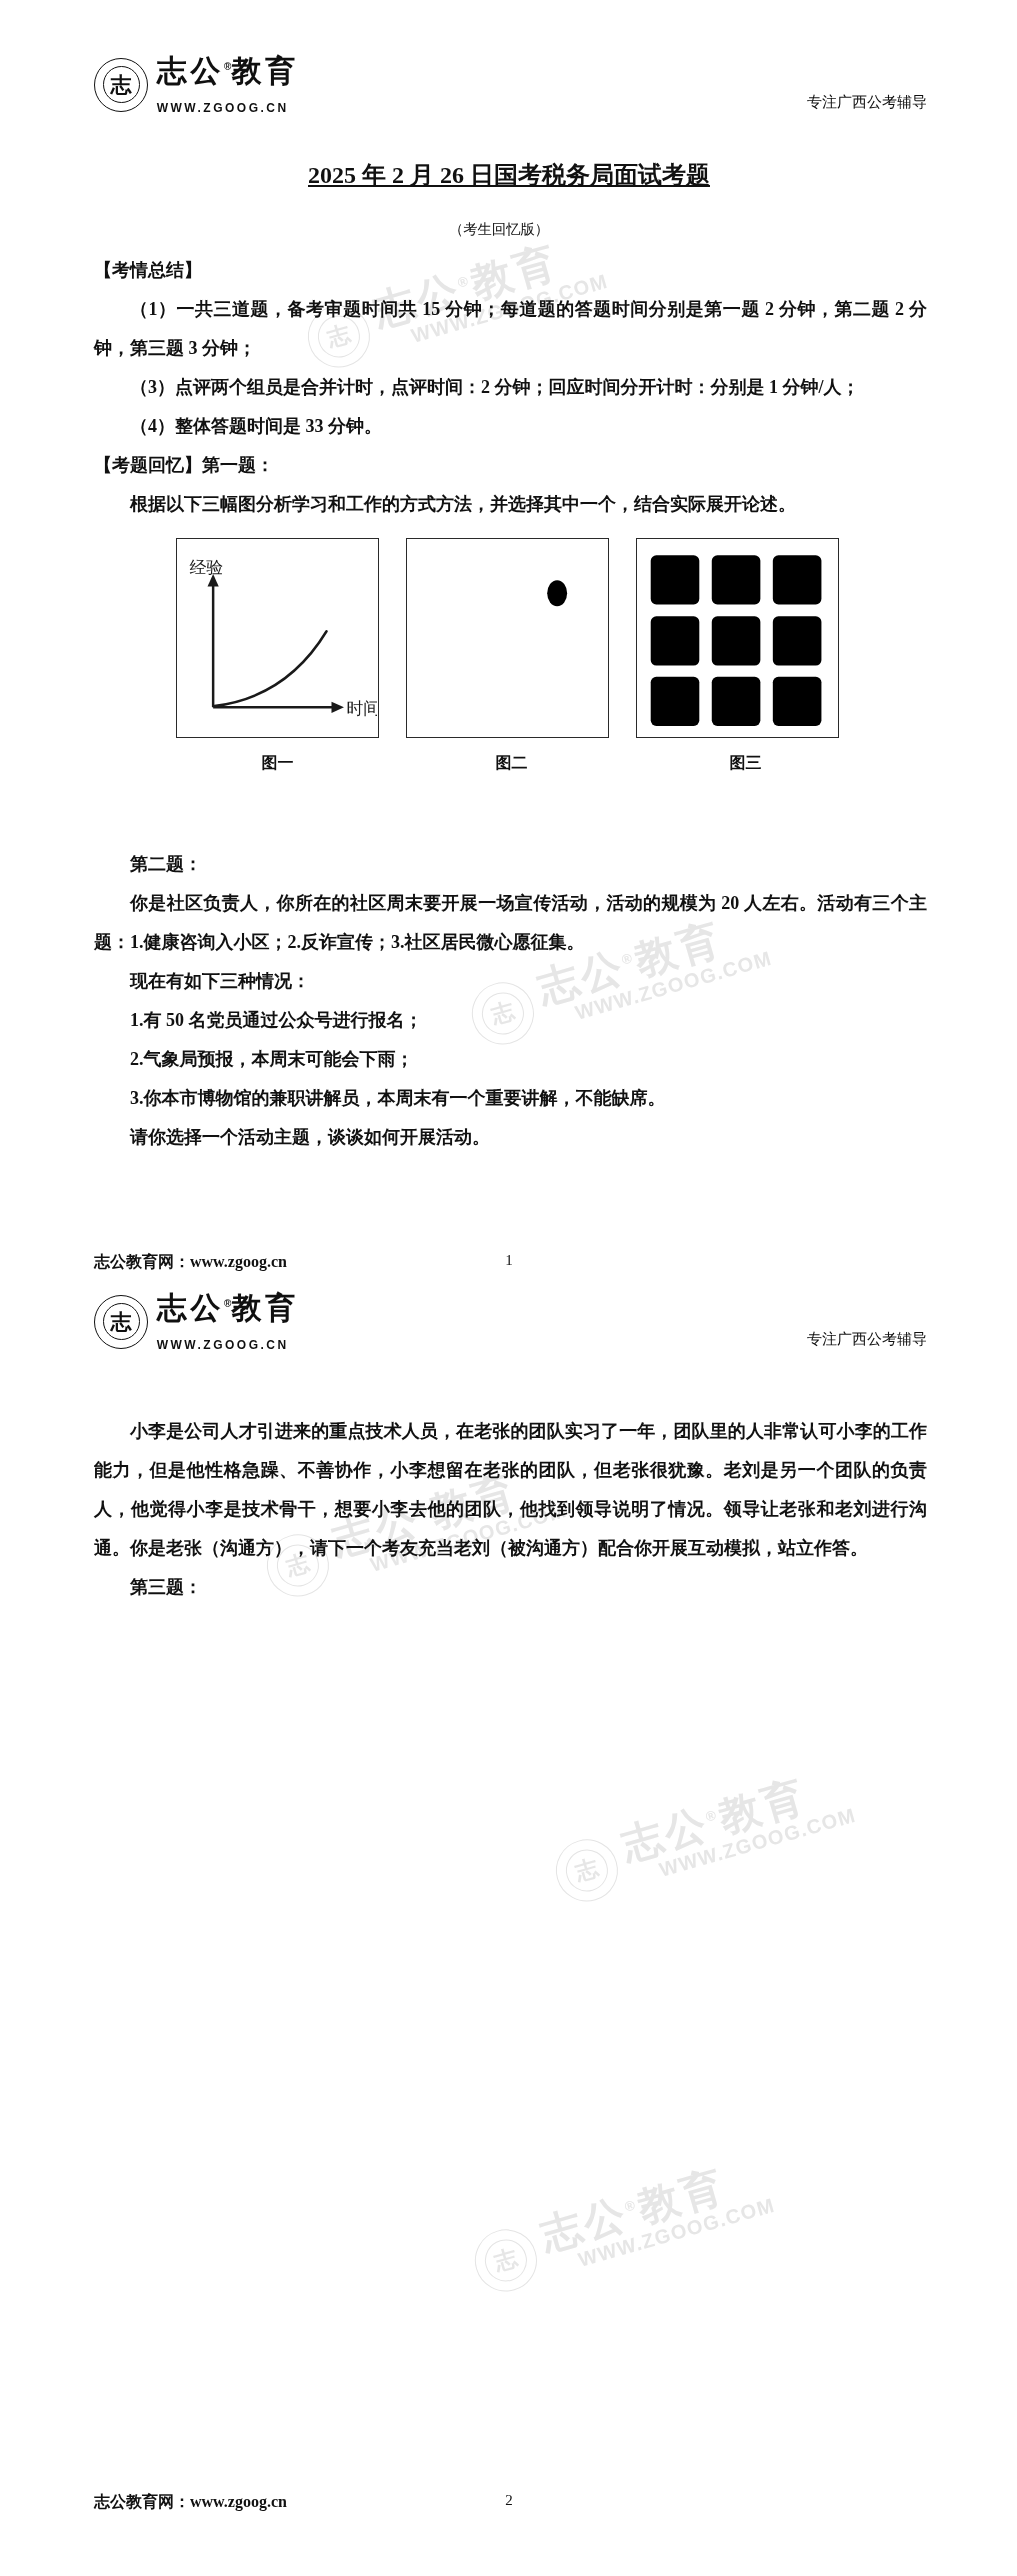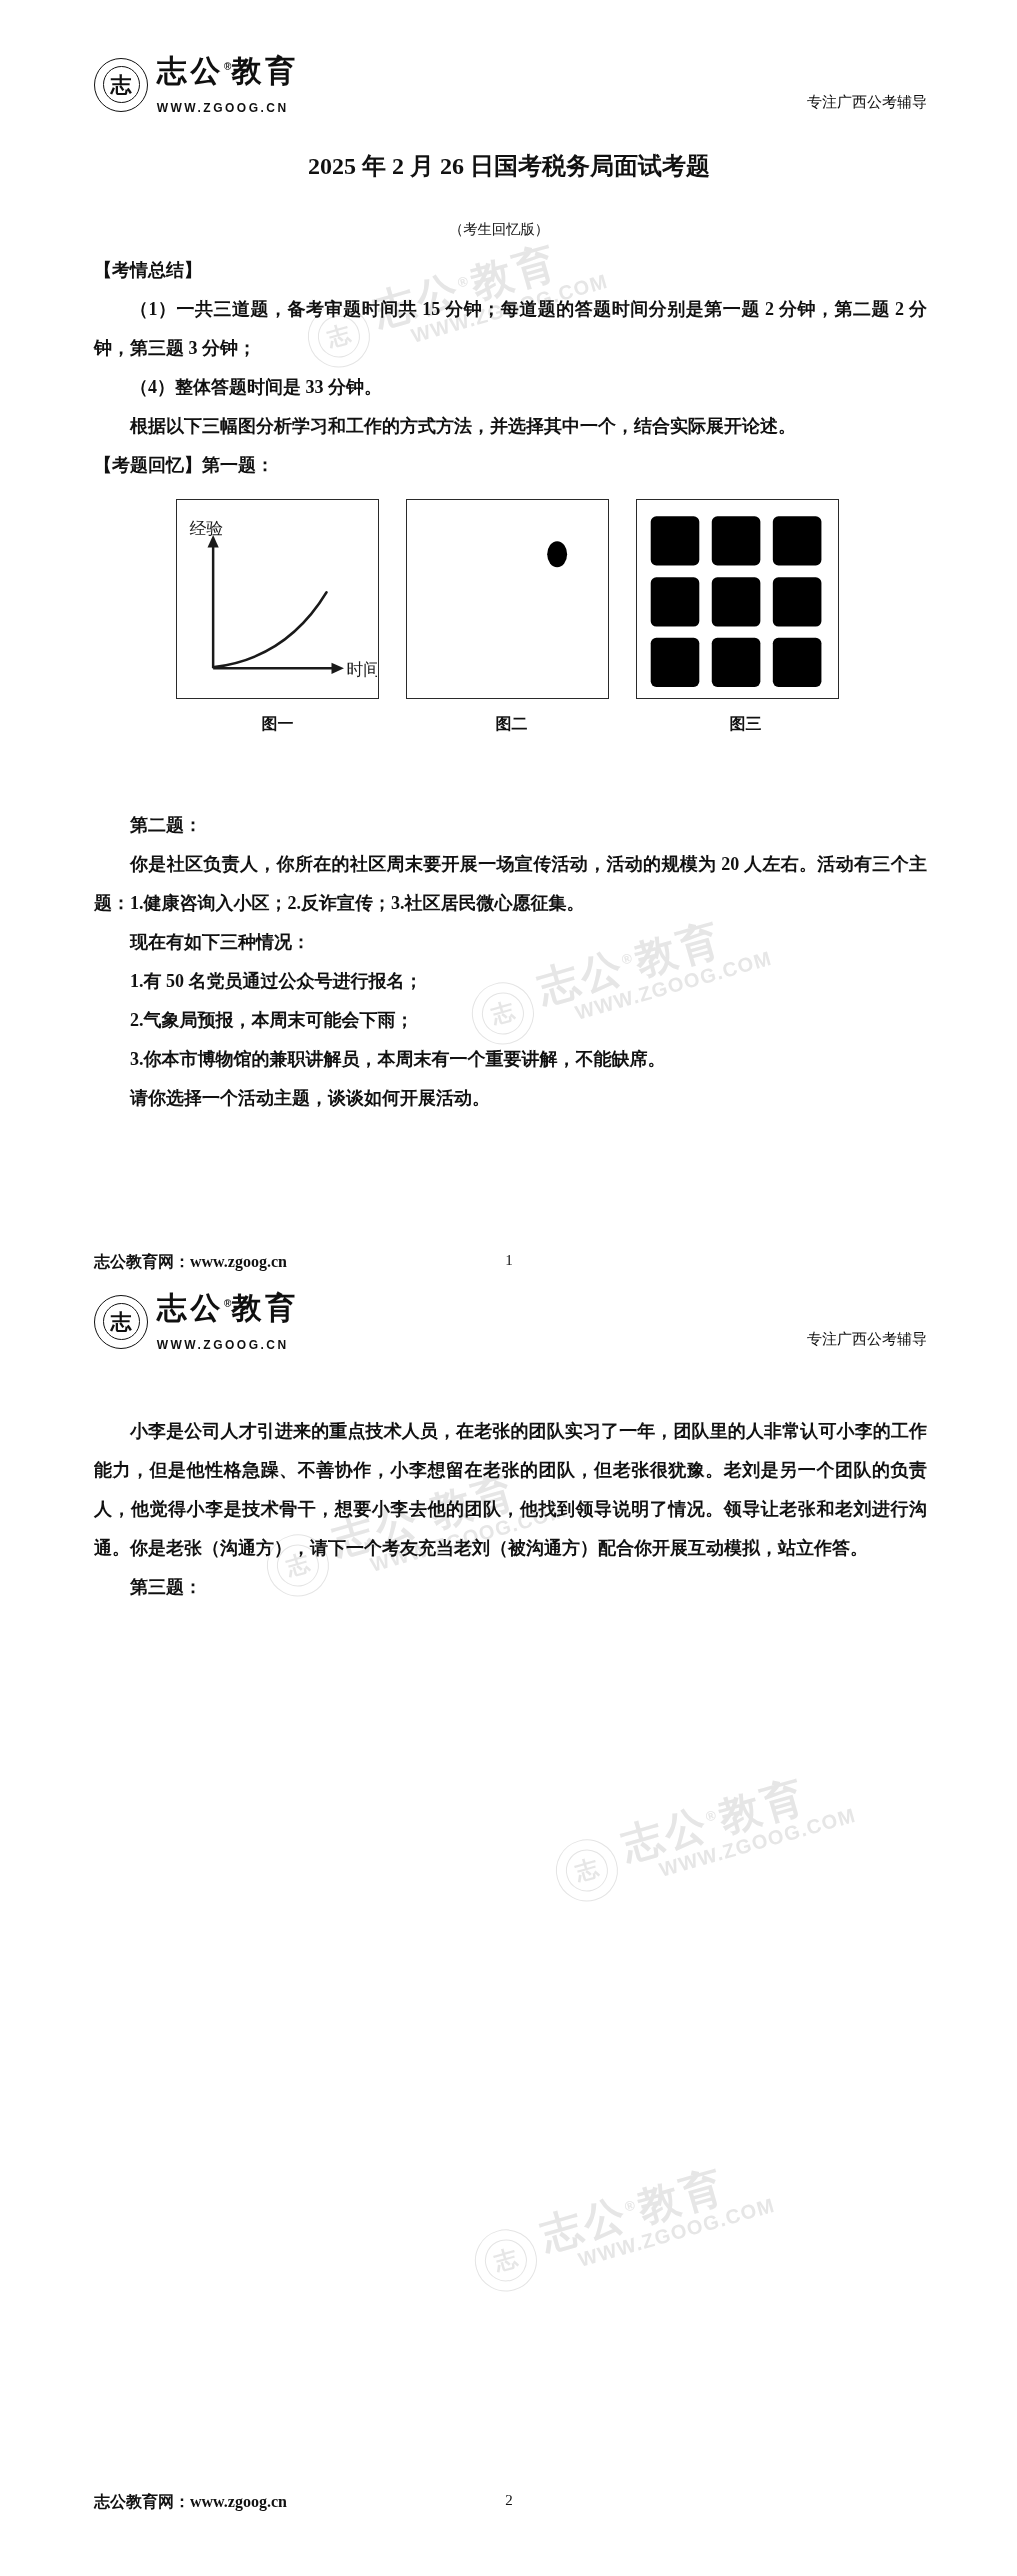--- a/index.html
+++ b/index.html
@@ -112,29 +112,30 @@
         <div class="inner">志</div>
       </div>
     <div class="brandcol">
       <div class="brandname"><span>志公</span><sup>®</sup><span>教育</span></div>
       <div class="brandurl">WWW.ZGOOG.CN</div>
     </div>
   </div>
   <div class="tagline">专注广西公考辅导</div>
 </div>
 
-<div class="doc-title" style="top:150px;">2025 年 2 月 26 日国考税务局面试考题</div>
+<div class="doc-title" style="top:159px;text-decoration:underline;">2025 年 2 月 26 日国考税务局面试考题</div>
 <div class="doc-subtitle" style="top:220px;">（考生回忆版）</div>
 
 <div class="flow" style="top:251px;">
   <div class="ln bold">【考情总结】</div>
   <div class="ln ind">（1）一共三道题，备考审题时间共 15 分钟；每道题的答题时间分别是第一题 2 分钟，第二题 2 分钟，第三题 3 分钟；</div>
+  <div class="ln ind">（3）点评两个组员是合并计时，点评时间：2 分钟；回应时间分开计时：分别是 1 分钟/人；</div>
   <div class="ln ind">（4）整体答题时间是 33 分钟。</div>
+  <div class="ln bold">【考题回忆】第一题：</div>
   <div class="ln ind">根据以下三幅图分析学习和工作的方式方法，并选择其中一个，结合实际展开论述。</div>
-  <div class="ln bold">【考题回忆】第一题：</div>
 
   <div class="figrow">
     <div class="figbox">
       <svg width="200" height="197" viewBox="0 0 321 316" style="font-size:29px">
         <text x="20" y="55" font-size="27" fill="#1a1a1a">经验</text>
         <line x1="58" y1="72" x2="58" y2="270" stroke="#1a1a1a" stroke-width="4"></line>
         <polygon points="58,56 49,76 67,76" fill="#1a1a1a"></polygon>
         <line x1="58" y1="270" x2="252" y2="270" stroke="#1a1a1a" stroke-width="4"></line>
         <polygon points="268,270 248,261 248,279" fill="#1a1a1a"></polygon>
         <path d="M 60 268 C 125 260 190 230 240 148" stroke="#1a1a1a" stroke-width="4" fill="none" stroke-linecap="round"></path>

